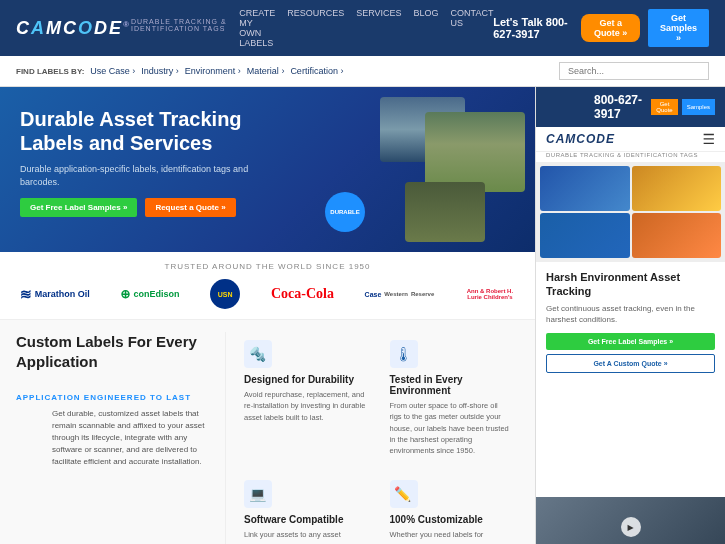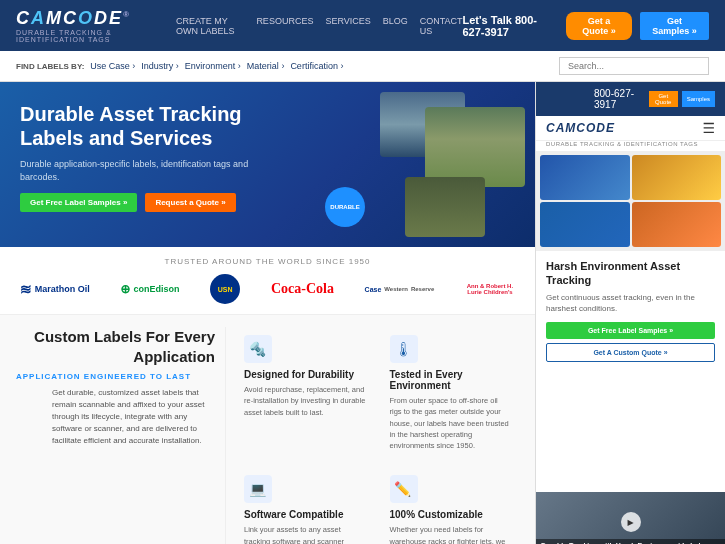--- a/index.html
+++ b/index.html
@@ -6,21 +6,21 @@
     body { font-family: Arial, Helvetica, sans-serif; font-size: 12px; background: #f0f0f0; width: 725px; height: 544px; overflow: hidden; }
 
     
     .top-header {
       background: #1a3a6b;
       padding: 8px 16px;
       display: flex;
       align-items: center;
       justify-content: space-between;
     }
-    .logo-area { display: flex; flex-direction: column; }
+    .logo-area { display: flex; }
     .logo-text { color: #fff; font-size: 18px; font-weight: 900; letter-spacing: 2px; font-style: italic; }
     .logo-text span { color: #4fc3f7; }
     .logo-sub { color: #aac; font-size: 7px; letter-spacing: 1px; }
     .top-nav { display: flex; gap: 12px; }
     .top-nav a { color: #ccd; font-size: 9px; text-decoration: none; }
     .contact-bar { display: flex; align-items: center; gap: 8px; }
     .contact-bar .phone { color: #fff; font-size: 11px; font-weight: bold; }
     .btn-quote {
       background: #ff8c00;
       color: #fff;
@@ -194,21 +194,21 @@
       background: #f9f9f9;
       padding: 12px 16px;
       display: grid;
       grid-template-columns: 210px 1fr 1fr;
       gap: 10px;
     }
     .feature-main {
       padding-right: 10px;
       border-right: 1px solid #eee;
     }
-    .feature-main-title { font-size: 15px; font-weight: 900; color: #222; line-height: 1.3; margin-bottom: 6px; text-align: right; }
+    .feature-main-title { font-size: 15px; font-weight: 900; color: #222; line-height: 1.3; margin-bottom: 22px; }
     .feature-tag { color: #1e90ff; font-size: 8px; font-weight: bold; letter-spacing: 1px; margin-bottom: 6px; }
     .feature-main-desc { font-size: 8px; color: #555; line-height: 1.5; margin-left: 36px; }
     .feature-card { padding: 8px; }
     .feature-card-icon {
       width: 28px; height: 28px;
       background: #e8f0fe;
       border-radius: 4px;
       margin-bottom: 6px;
       display: flex; align-items: center; justify-content: center;
       color: #1a5fa8; font-size: 14px;
@@ -225,21 +225,21 @@
       display: flex;
       flex-direction: column;
     }
     .sidebar-top {
       background: #1a3a6b;
       padding: 6px 10px;
       display: flex;
       align-items: center;
       justify-content: space-between;
     }
-    .sidebar-phone { color: #fff; font-size: 10px; font-weight: normal; padding-left: 48px; }
+    .sidebar-phone { color: #fff; font-size: 12px; font-weight: bold; padding-left: 48px; }
     .sidebar-btns { display: flex; gap: 4px; }
     .sidebar-btn-q { background: #ff8c00; color: #fff; font-size: 6px; padding: 2px 5px; border: none; cursor: pointer; }
     .sidebar-btn-s { background: #1e90ff; color: #fff; font-size: 6px; padding: 2px 5px; border: none; cursor: pointer; }
     .sidebar-logo-bar {
       background: #fff;
       padding: 4px 10px;
       display: flex;
       align-items: center;
       justify-content: space-between;
       border-bottom: 1px solid #eee;

